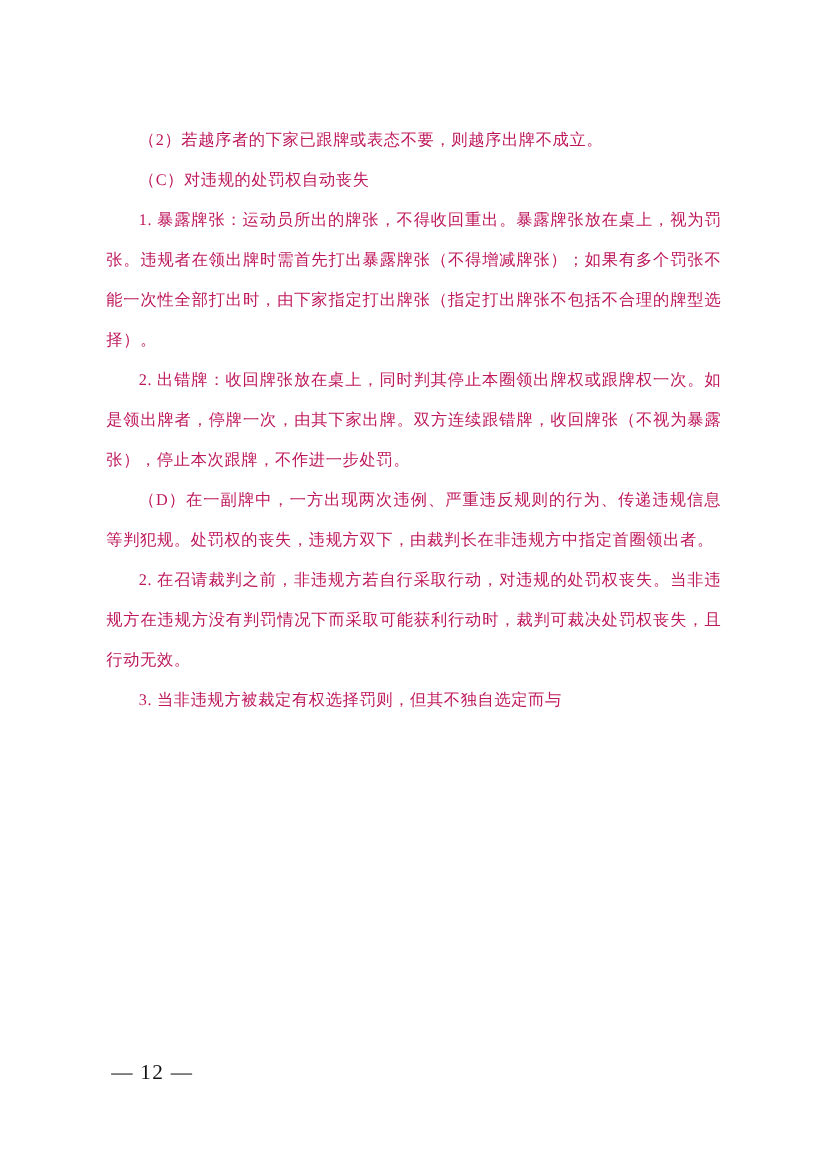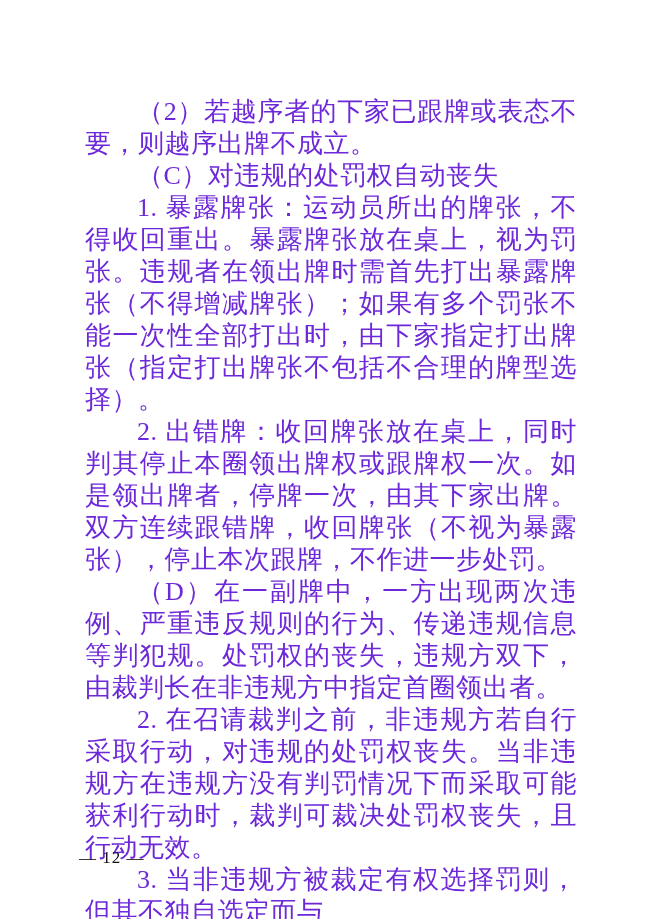--- a/index.html
+++ b/index.html
@@ -22,32 +22,32 @@
   }
   .doc-body {
     position: absolute;
     left: 85px;
     top: 96px;
     width: 492px;
   }
   .doc-body p {
     margin: 0;
     padding: 0;
-    font-size: 26px;
+    font-size: 13px;
     line-height: 32px;
     letter-spacing: 0.5px;
     text-indent: 2em;
     text-align: justify;
     text-justify: inter-character;
     word-break: break-all;
-    color: #6d28d9;
+    color: #be185d;
   }
   .page-footer {
     position: absolute;
-    left: 79px;
+    left: 89px;
     top: 848px;
     font-size: 17px;
     letter-spacing: 1px;
     color: #111111;
   }
 </style>
 </head>
 <body>
 
 <div class="page">

